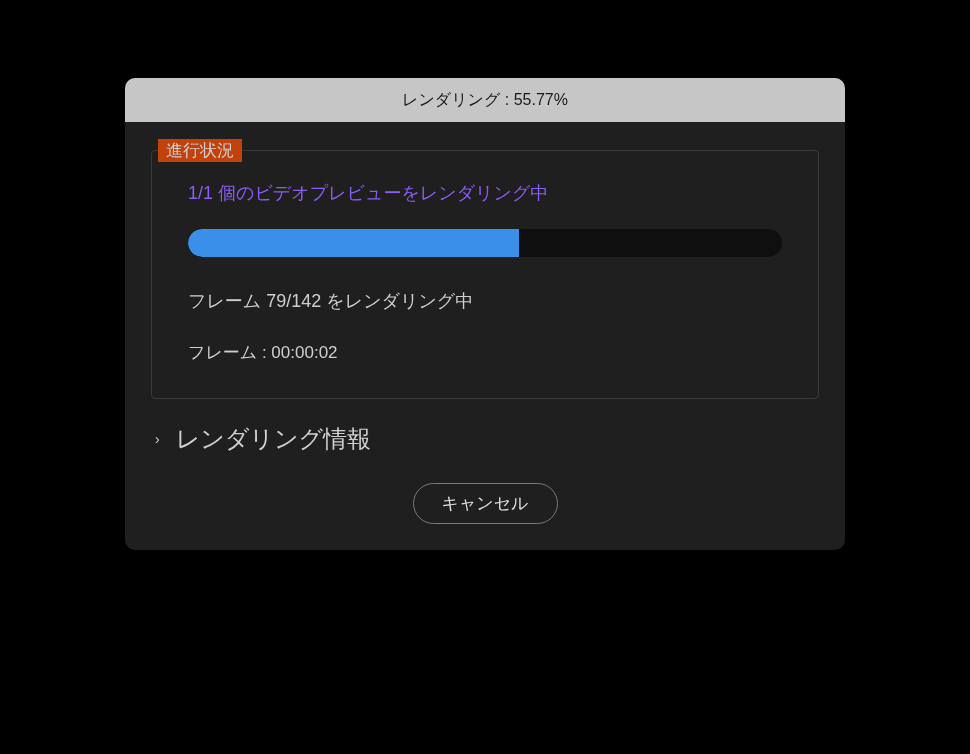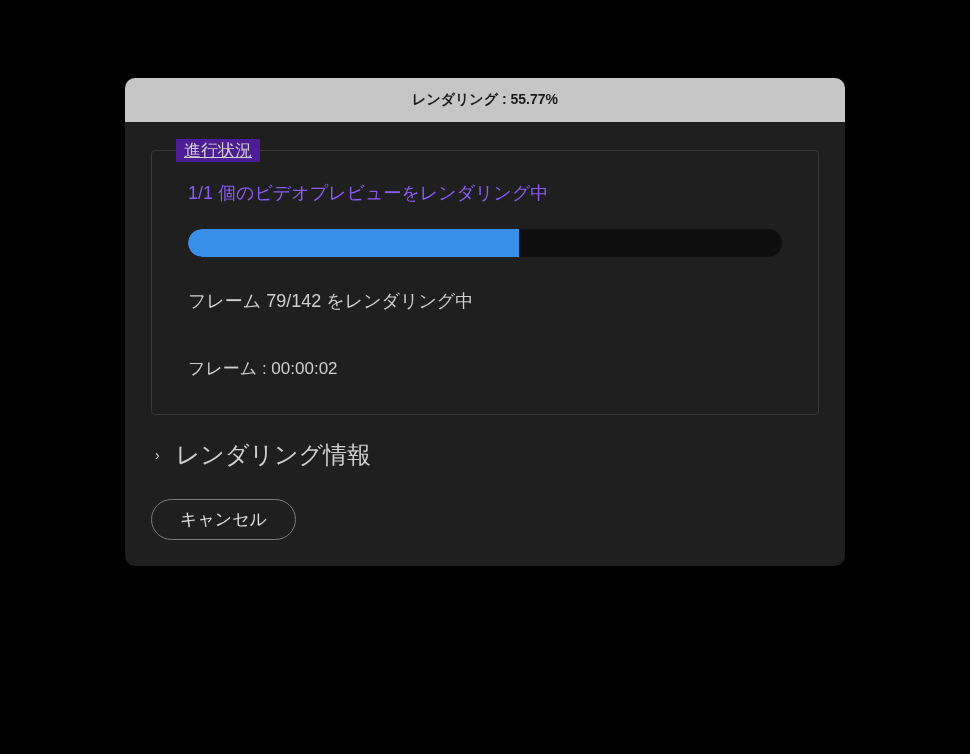--- a/index.html
+++ b/index.html
@@ -24,42 +24,41 @@
       overflow: hidden;
       box-shadow: 0 10px 40px rgba(0,0,0,0.5);
     }
     .titlebar {
       background: #c6c6c6;
       height: 44px;
       display: flex;
       align-items: center;
       justify-content: center;
       color: #1a1a1a;
-      font-size: 14px;
-      font-weight: 700;
+      font-size: 16px;
+      font-weight: 400;
     }
     .dialog-body {
       padding: 28px 26px 26px 26px;
     }
     .fieldset {
       border: 1px solid #3a3a3a;
       border-radius: 4px;
       padding: 30px 36px 34px 36px;
       position: relative;
       margin-bottom: 22px;
     }
     .fieldset-legend {
       position: absolute;
       top: -12px;
-      left: 24px;
-      background: #4c1d95;
+      left: 6px;
+      background: #c2410c;
       padding: 0 8px;
       color: #cfcfcf;
       font-size: 17px;
-      text-decoration: underline;
     }
     .status-text {
       color: #8b5cf6;
       font-size: 18px;
       margin-bottom: 24px;
     }
     .progress-bar {
       width: 100%;
       height: 28px;
       background: #0f0f0f;
@@ -68,21 +67,21 @@
       margin-bottom: 32px;
     }
     .progress-fill {
       height: 100%;
       background: #3a8fe8;
       border-radius: 14px 0 0 14px;
     }
     .frame-text {
       color: #cfcfcf;
       font-size: 18px;
-      margin-bottom: 44px;
+      margin-bottom: 28px;
     }
     .time-text {
       color: #cfcfcf;
       font-size: 17px;
     }
     .expand-row {
       display: flex;
       align-items: center;
       gap: 16px;
       padding: 2px 4px;
@@ -93,20 +92,21 @@
       color: #cfcfcf;
       font-size: 14px;
       user-select: none;
     }
     .expand-label {
       color: #cfcfcf;
       font-size: 24px;
     }
     .button-row {
       display: flex;
+      justify-content: center;
     }
     .cancel-button {
       background: transparent;
       border: 1.5px solid #7a7a7a;
       border-radius: 22px;
       color: #e0e0e0;
       font-size: 17px;
       padding: 8px 28px;
       cursor: pointer;
       font-family: inherit;

